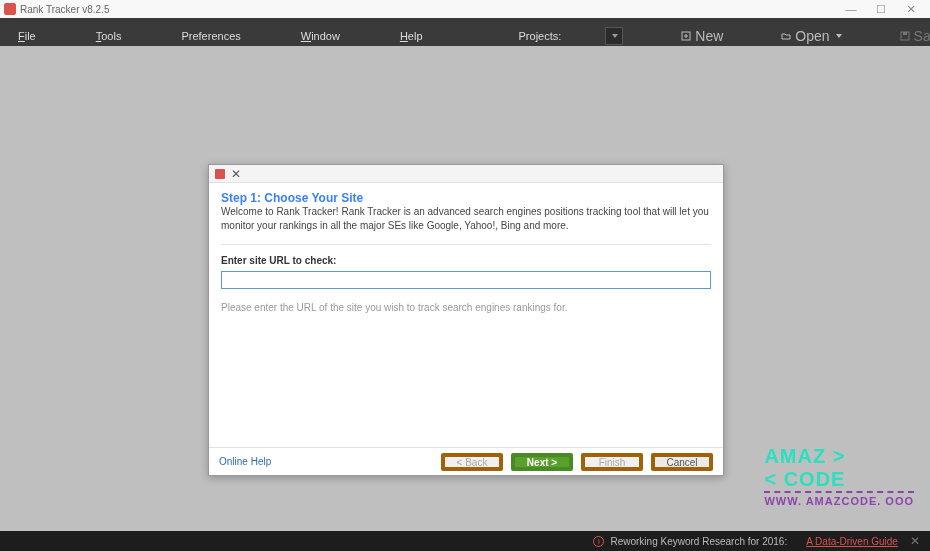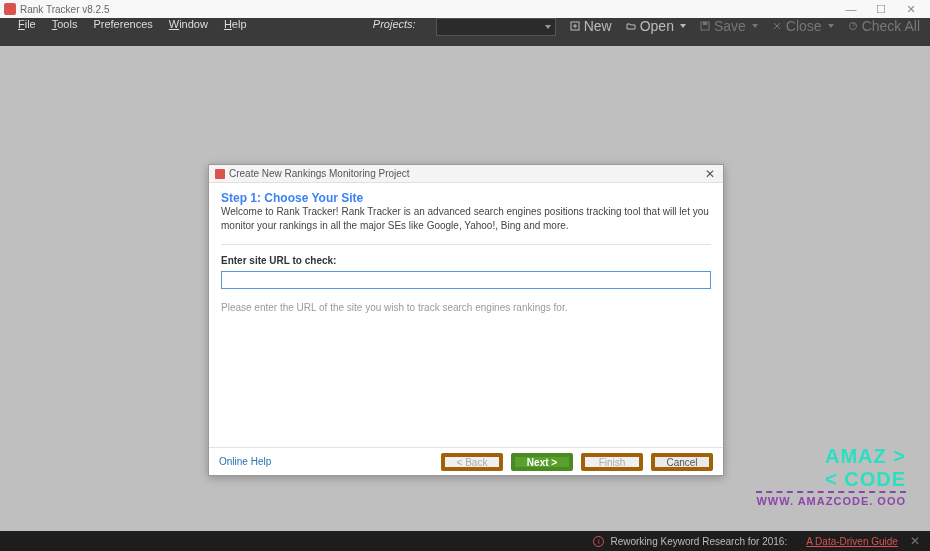--- a/index.html
+++ b/index.html
@@ -4,25 +4,25 @@
 <style>
 * { margin: 0; padding: 0; box-sizing: border-box; font-family: Tahoma, Arial, sans-serif; }
 body { width: 930px; height: 551px; background: #bfbfbf; overflow: hidden; position: relative; }
 
 .title-bar { height: 18px; background: #f8f8f8; display: flex; align-items: center; padding: 0 4px; font-size: 10px; color: #666; }
 .title-bar .app-icon { width: 12px; height: 12px; background: #d9534f; margin-right: 4px; border-radius: 2px; }
 .title-bar .title-text { flex: 1; }
 .win-controls { display: flex; gap: 0; }
 .win-controls span { width: 30px; height: 18px; display: flex; align-items: center; justify-content: center; font-size: 11px; color: #888; cursor: pointer; }
 
-.menu-bar { height: 36px; background: #3a3a3a; display: flex; align-items: flex-start; padding: 0 10px; font-size: 11px; color: #ddd; }
+.menu-bar { height: 36px; background: #3a3a3a; display: flex; align-items: center; padding: 0 10px; font-size: 11px; color: #ddd; gap: 44px; }
 .menu-bar .menu-item { padding: 0 8px; cursor: pointer; }
 .menu-bar .menu-item .ul { text-decoration: underline; }
 .menu-bar .spacer { flex: 1; }
-.menu-bar .proj-label { color: #ddd; margin-right: 20px; font-style: italic; }
+.menu-bar .proj-label { color: #ddd; margin-right: 0; }
 .menu-bar .proj-dd { width: 120px; height: 18px; background: #2b2b2b; border: 1px solid #555; display: flex; align-items: center; justify-content: flex-end; padding: 0 4px; font-size: 9px; color: #999; }
 .menu-bar .tool-btn { margin-left: 14px; display: flex; align-items: center; gap: 4px; color: #bbb; font-size: 14px; cursor: pointer; }
 .menu-bar .tool-btn.disabled { color: #777; }
 .menu-bar .ticon { width: 10px; height: 10px; display: inline-block; }
 
 .workspace { position: absolute; top: 46px; bottom: 20px; left: 0; right: 0; background: #bfbfbf; }
 
 .dialog { position: absolute; left: 208px; top: 118px; width: 516px; height: 312px; background: #fff; border: 1px solid #999; box-shadow: 0 2px 8px rgba(0,0,0,.25); }
 .dialog-title { height: 18px; background: #f4f4f4; display: flex; align-items: center; padding: 0 6px; font-size: 10px; color: #555; border-bottom: 1px solid #e0e0e0; }
 .dialog-title .app-icon { width: 10px; height: 10px; background: #d9534f; margin-right: 4px; border-radius: 1px; }
@@ -39,21 +39,21 @@
 .url-input { width: 100%; height: 18px; border: 1px solid #5b9bd5; padding: 0 3px; font-size: 10px; outline: none; }
 .field-hint { font-size: 10px; color: #9a9a9a; margin-top: 13px; }
 
 .dialog-footer { position: absolute; left: 0; right: 0; bottom: 0; height: 28px; display: flex; align-items: center; padding: 0 10px; border-top: 1px solid #e2e2e2; gap: 8px; }
 .dialog-footer .help-link { font-size: 10px; color: #2b6db5; text-decoration: none; cursor: pointer; }
 .dialog-footer .spacer { flex: 1; }
 .dbtn { min-width: 62px; height: 18px; font-size: 10px; border: 4px solid #a16207; background: #eaeaea; color: #555; border-radius: 2px; cursor: pointer; }
 .dbtn.primary { background: #5aa02c; border-color: #4a8a24; color: #fff; font-weight: bold; }
 .dbtn.disabled { color: #aaa; background: #f0f0f0; cursor: default; }
 
-.watermark { position: absolute; right: 24px; bottom: 24px; text-align: right; font-family: "Arial Black", Arial, sans-serif; }
+.watermark { position: absolute; right: 16px; bottom: 24px; font-family: "Arial Black", Arial, sans-serif; }
 .watermark .wm1 { color: #2ae0c0; font-size: 20px; font-weight: 900; letter-spacing: 1px; }
 .watermark .wm2 { color: #2ae0c0; font-size: 20px; font-weight: 900; letter-spacing: 1px; }
 .watermark .wm3 { color: #8e44ad; font-size: 11px; font-weight: bold; border-top: 2px dashed #8e44ad; padding-top: 2px; letter-spacing: 1px; }
 
 .status-bar { position: absolute; left: 0; right: 0; bottom: 0; height: 20px; background: #1d1d1d; display: flex; align-items: center; padding: 0 10px; font-size: 10px; color: #bbb; }
 .status-bar .info-icon { width: 11px; height: 11px; border: 1px solid #d9534f; border-radius: 50%; color: #d9534f; font-size: 8px; display: flex; align-items: center; justify-content: center; margin-right: 6px; }
 .status-bar .spacer { flex: 1; }
 .status-bar .link { color: #d9534f; text-decoration: underline; margin-left: 19px; cursor: pointer; }
 .status-bar .sb-close { margin-left: 12px; color: #777; font-size: 12px; cursor: pointer; }
 
@@ -121,21 +121,20 @@
       </svg>
     <span>Check All</span>
   </span>
 </div>
 
 <div class="workspace">
 
   <div class="dialog">
     <div class="dialog-title">
       <span class="app-icon"></span>
-      <span class="dt-text">Create New Rankings Monitoring Project</span>
       <span class="close">✕</span>
     </div>
     <div class="dialog-body">
       <div class="step-title">Step 1: Choose Your Site</div>
       <div class="step-desc">Welcome to Rank Tracker! Rank Tracker is an advanced search engines positions tracking tool that will let you monitor your rankings in all the major SEs like Google, Yahoo!, Bing and more.</div>
       <hr class="hr">
       <div class="field-label">Enter site URL to check:</div>
       <input class="url-input" type="text" value="" style="">
       <div class="field-hint">Please enter the URL of the site you wish to track search engines rankings for.</div>
     </div>

